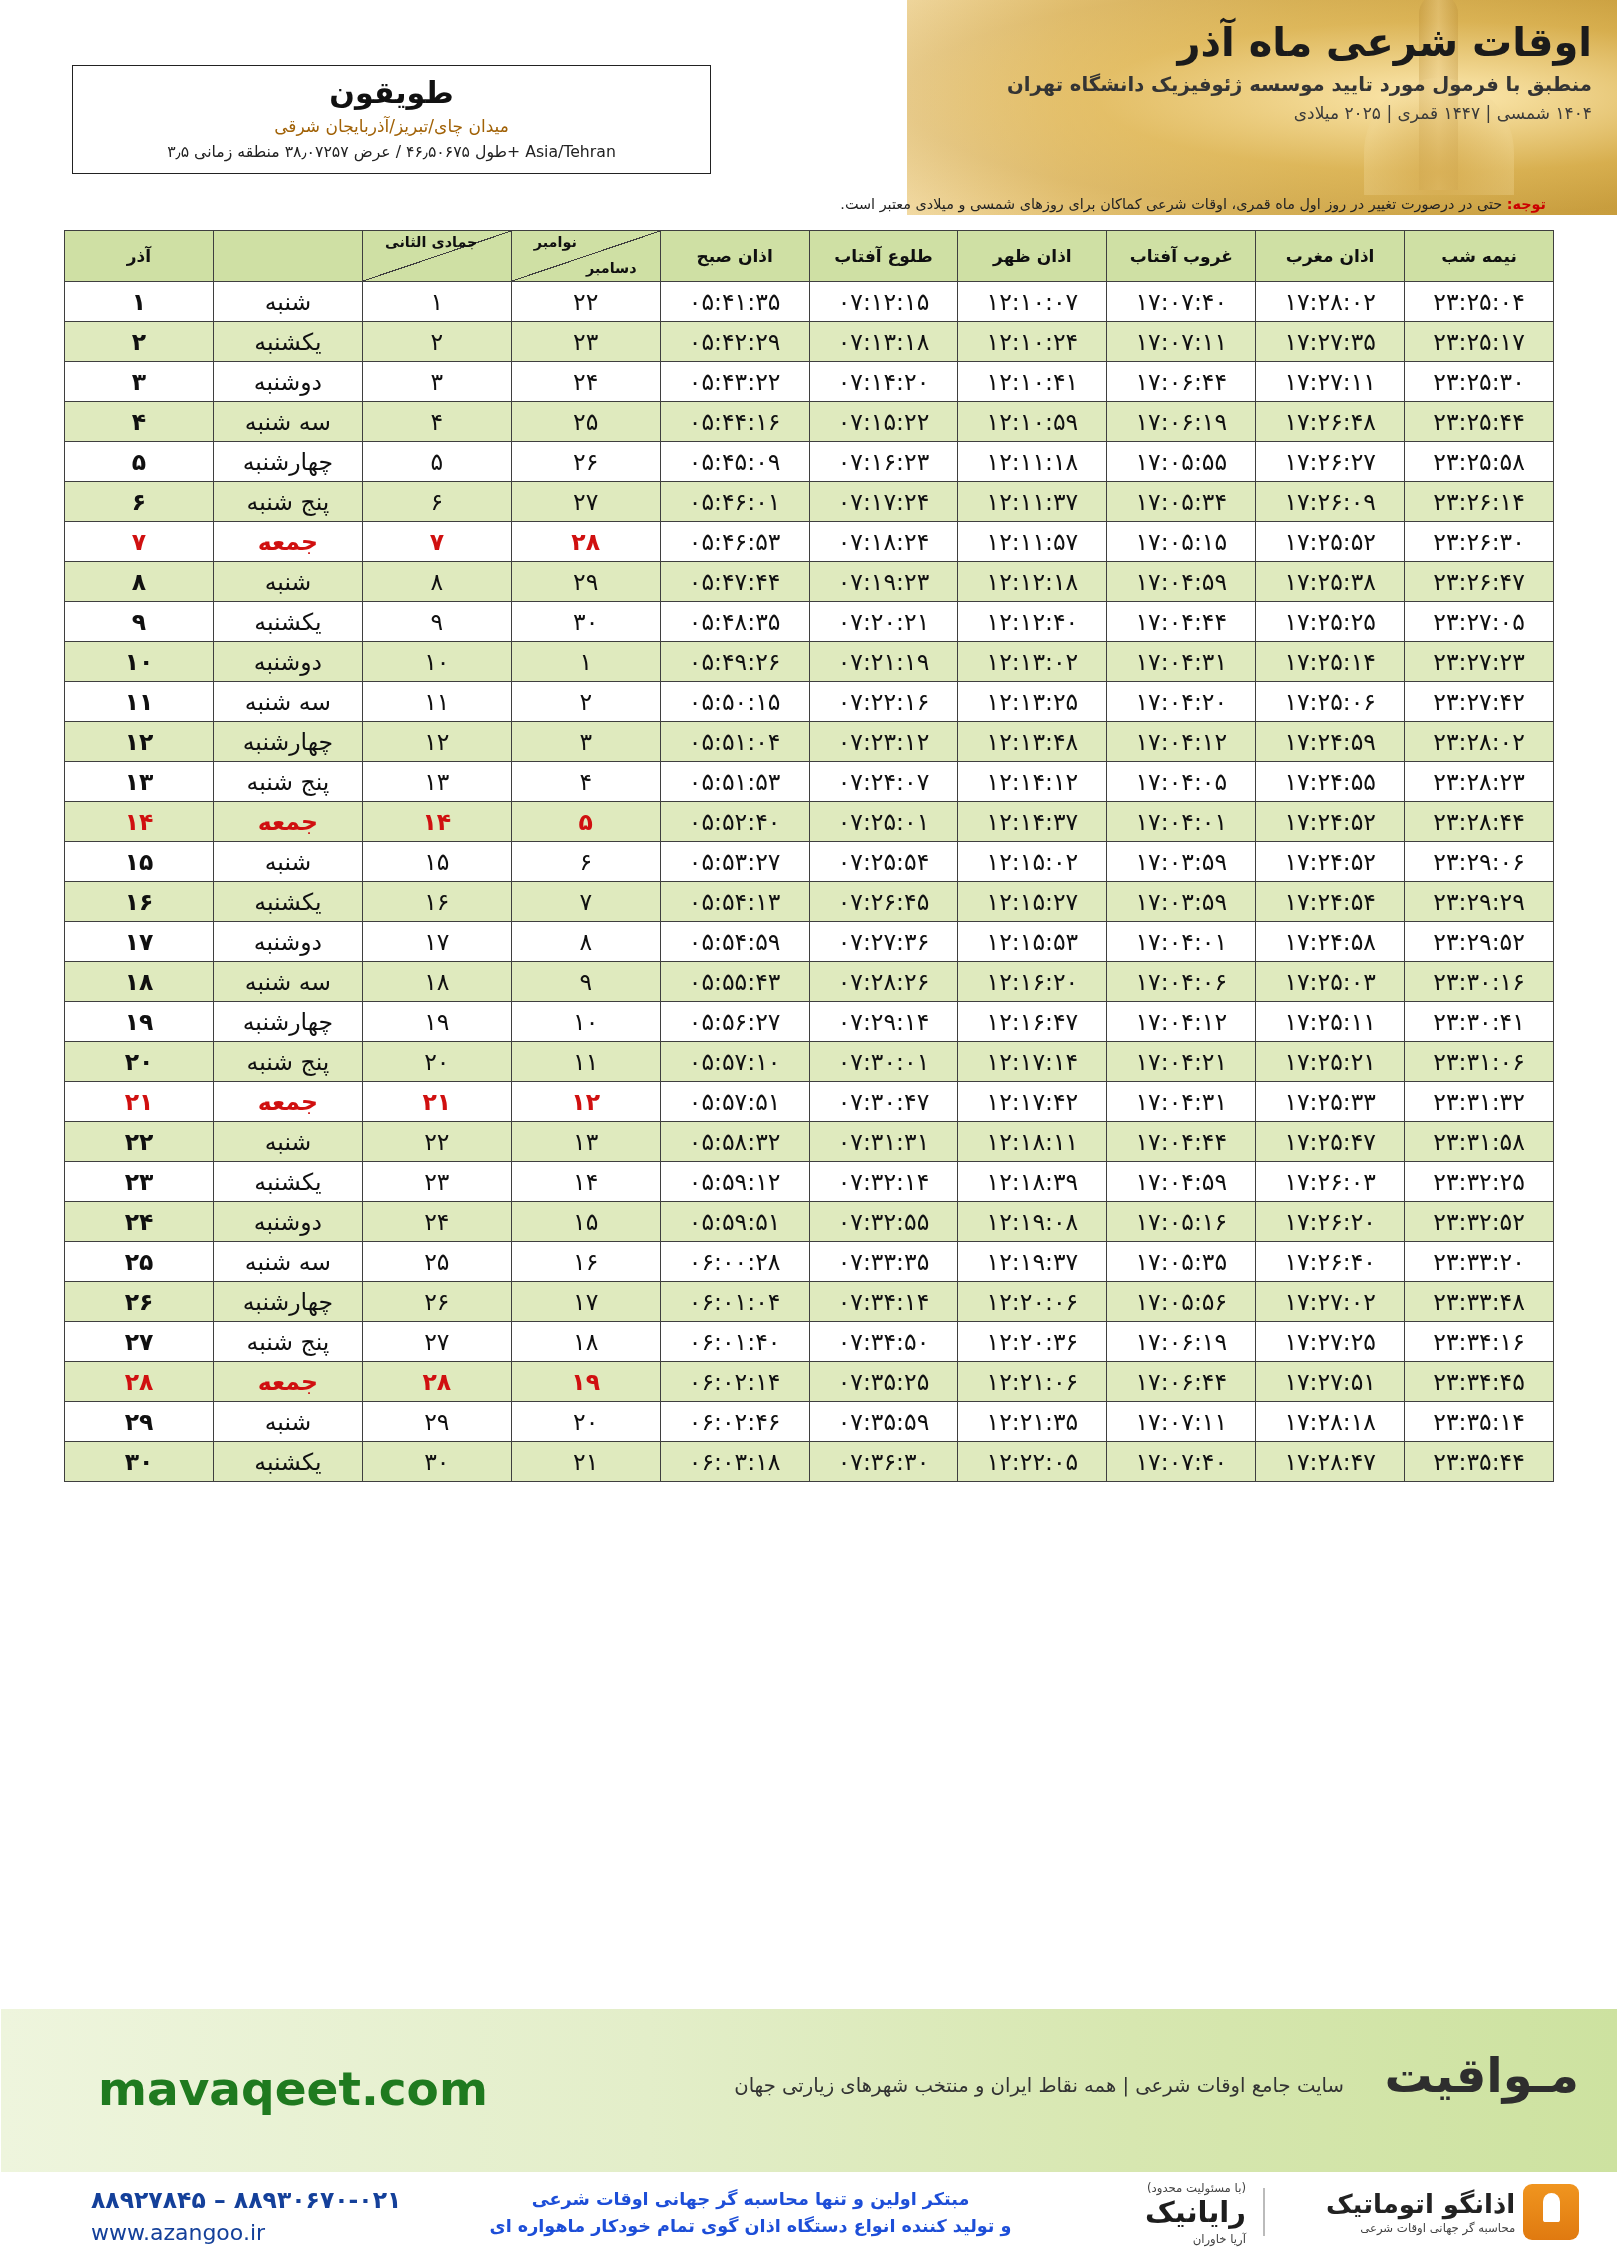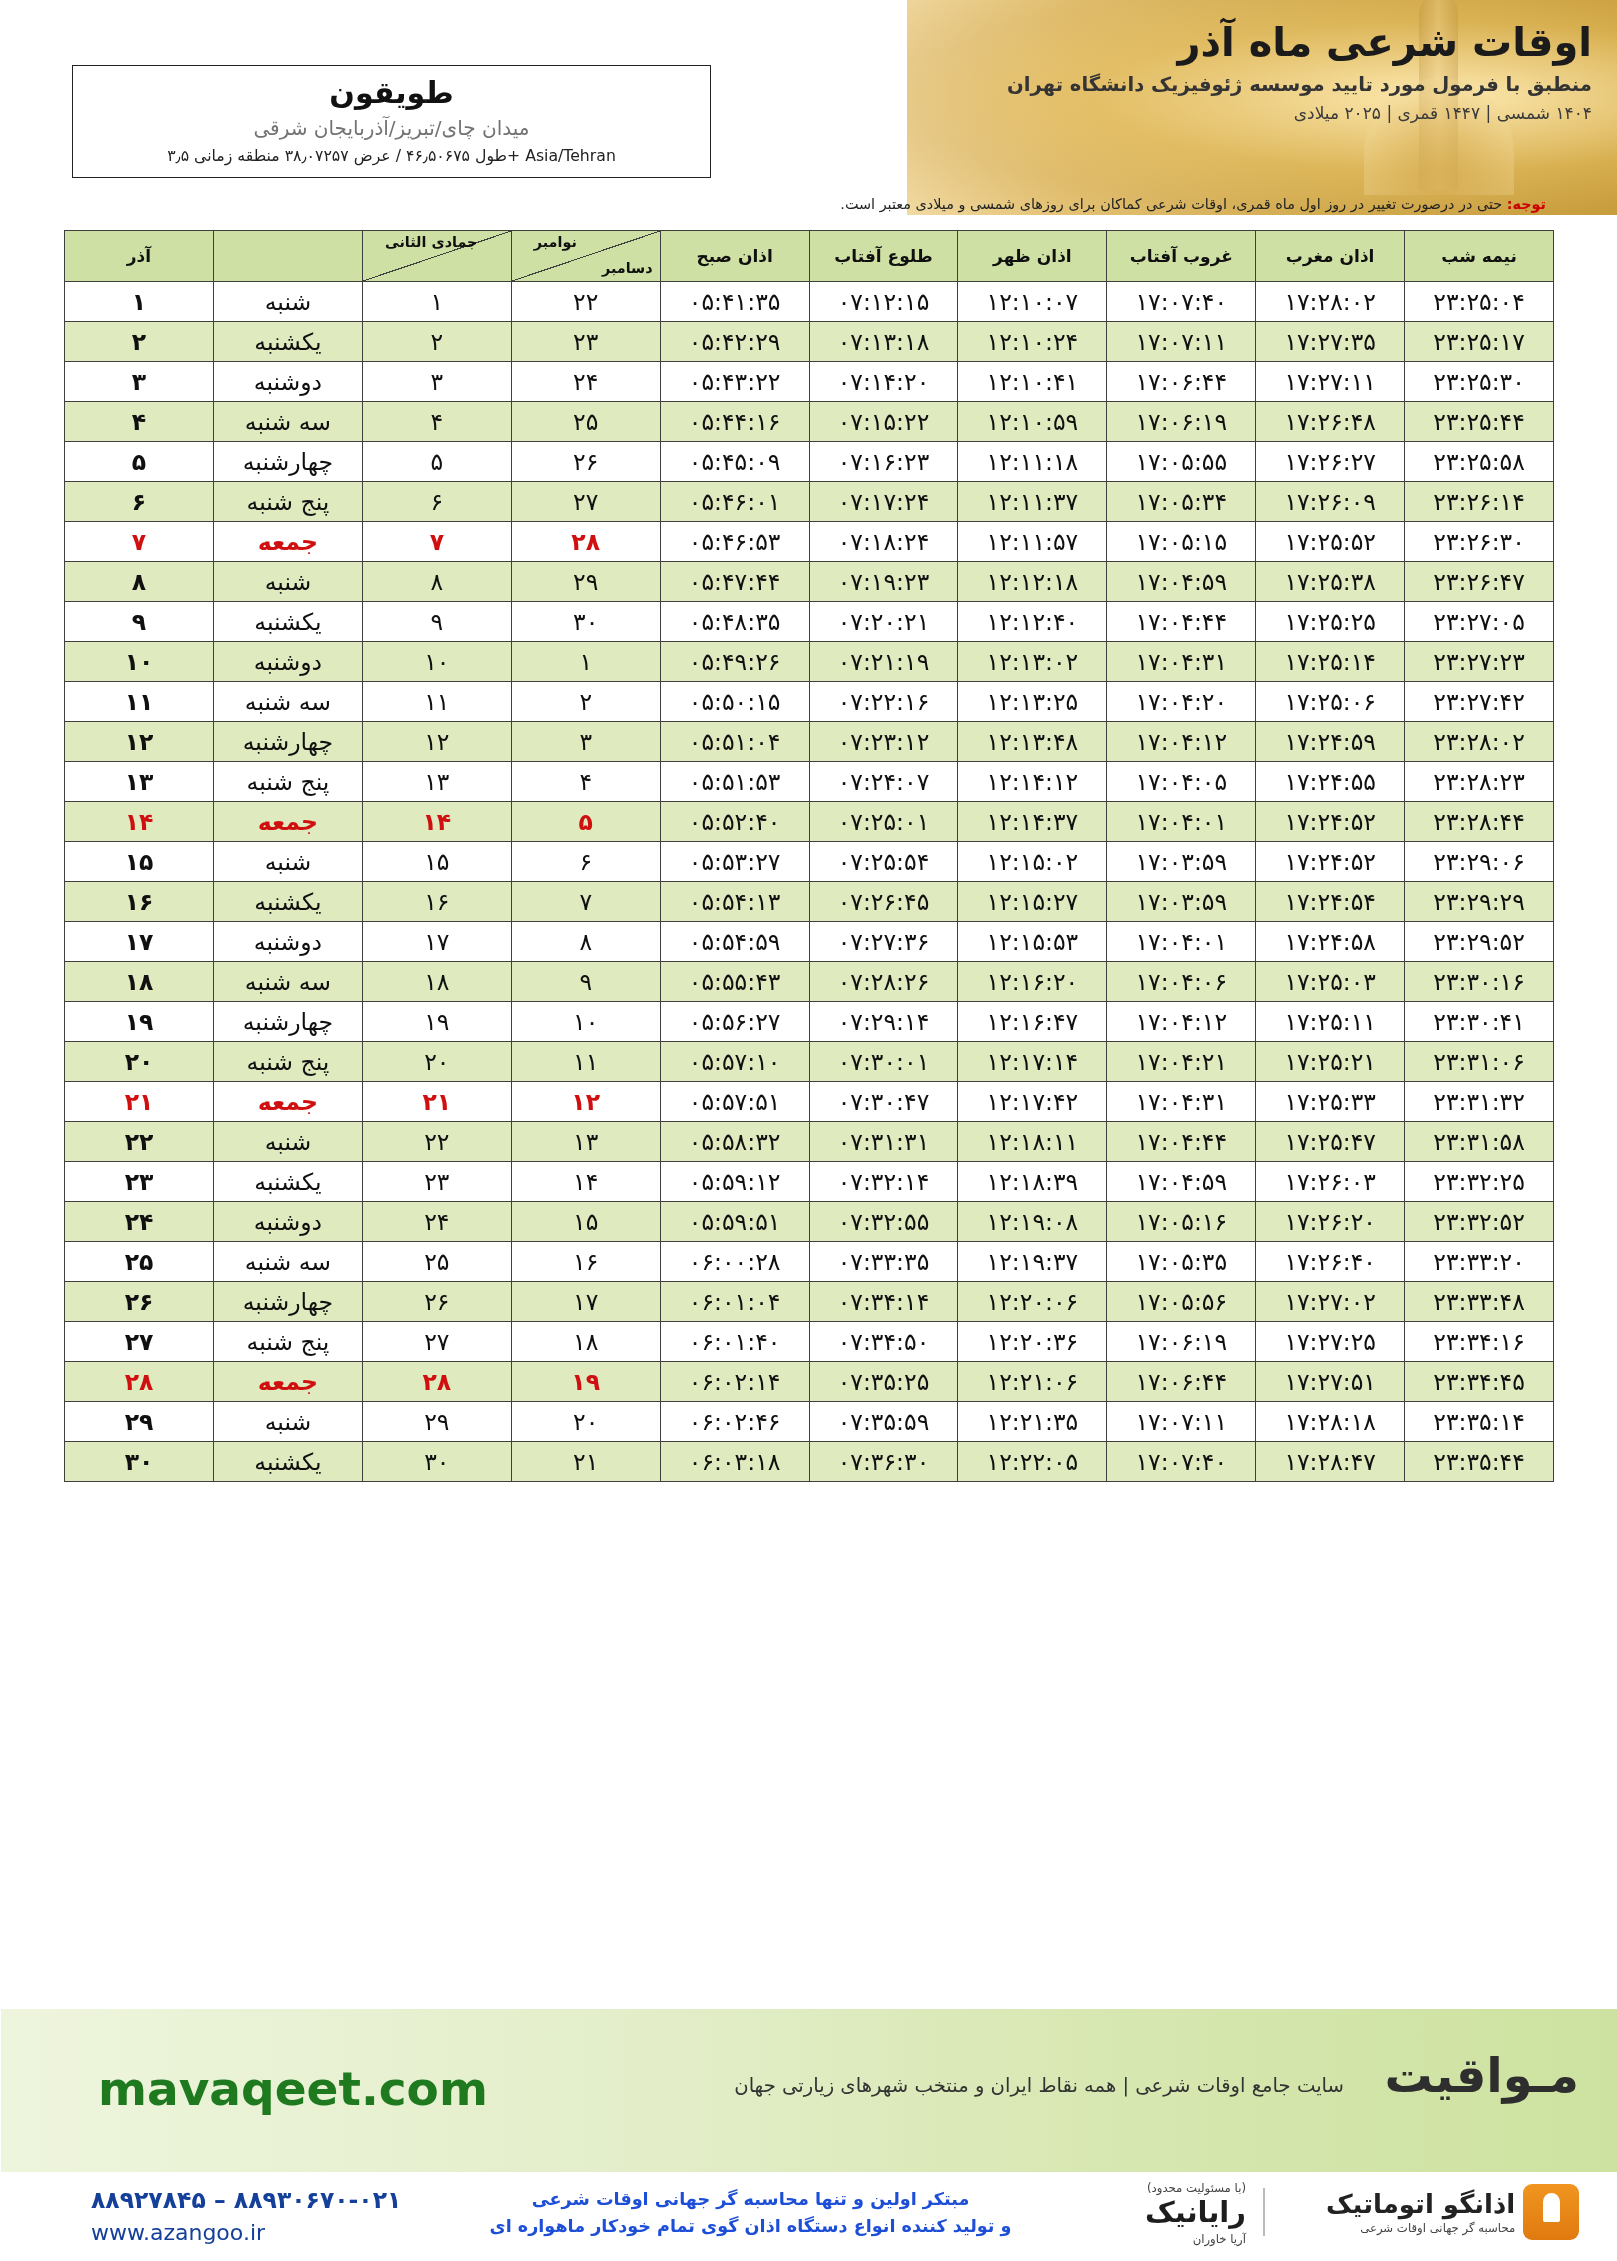--- a/index.html
+++ b/index.html
@@ -74,21 +74,21 @@
     left:72px; top:36px;
     width:639px;
     border:1.3px solid #222;
     background:#fff;
     padding:10.4px 13px 11.7px 13px;
     text-align:center;
     z-index:6;
     margin-top:29px;
   }
   .city-name { font-size:30px; font-weight:bold; color:#111; line-height:1.1; }
-  .city-path { font-size:20px; color:#737373; margin-top:6.5px; }
+  .city-path { font-size:17px; color:#a16207; margin-top:6.5px; }
   .city-geo  { font-size:15.7px; color:#222; margin-top:6.5px; direction:ltr; }
 
   .note-line {
     position:absolute;
     left:1px; right:0; top:196px;
     text-align:right;
     padding-right:72px;
     font-size:14.4px;
     color:#222;
     z-index:6;
@@ -124,21 +124,21 @@
   .hdr-split .top, .hdr-split .bot {
     position:absolute; left:0; right:0; font-size:14.4px; line-height:1.1;
   }
   .hdr-split .top { top:3.9px; }
   .hdr-split .bot { bottom:3.9px; }
   .hdr-split .diag {
     position:absolute; inset:0;
     background:linear-gradient(to top left, transparent 49.4%, #3f3f3f 49.4%, #3f3f3f 50.6%, transparent 50.6%);
   }
   .hdr-split .top { text-align:left; padding-left:22px;}
-  .hdr-split .bot { text-align:right; padding-right:7px;}
+  .hdr-split .bot { text-align:right; padding-right:23px;}
 
   table.pt tbody td { height:40px; padding:0 3.9px; font-size:23.5px; }
   tbody tr.even td { background:#ffffff; }
   tbody tr.odd  td { background:#dfeabe; }
 
   td.daynum { font-size:25px; font-weight:bold; width:70px; }
   td.weekday { font-size:17px; width:106px; }
   td.hij, td.greg { font-size:21px; width:72px; }
   td.time { font-family:"DejaVu Sans", sans-serif; font-size:23.5px; letter-spacing:0px; }
   tr.friday td { color:#d01010; font-weight:bold; }

